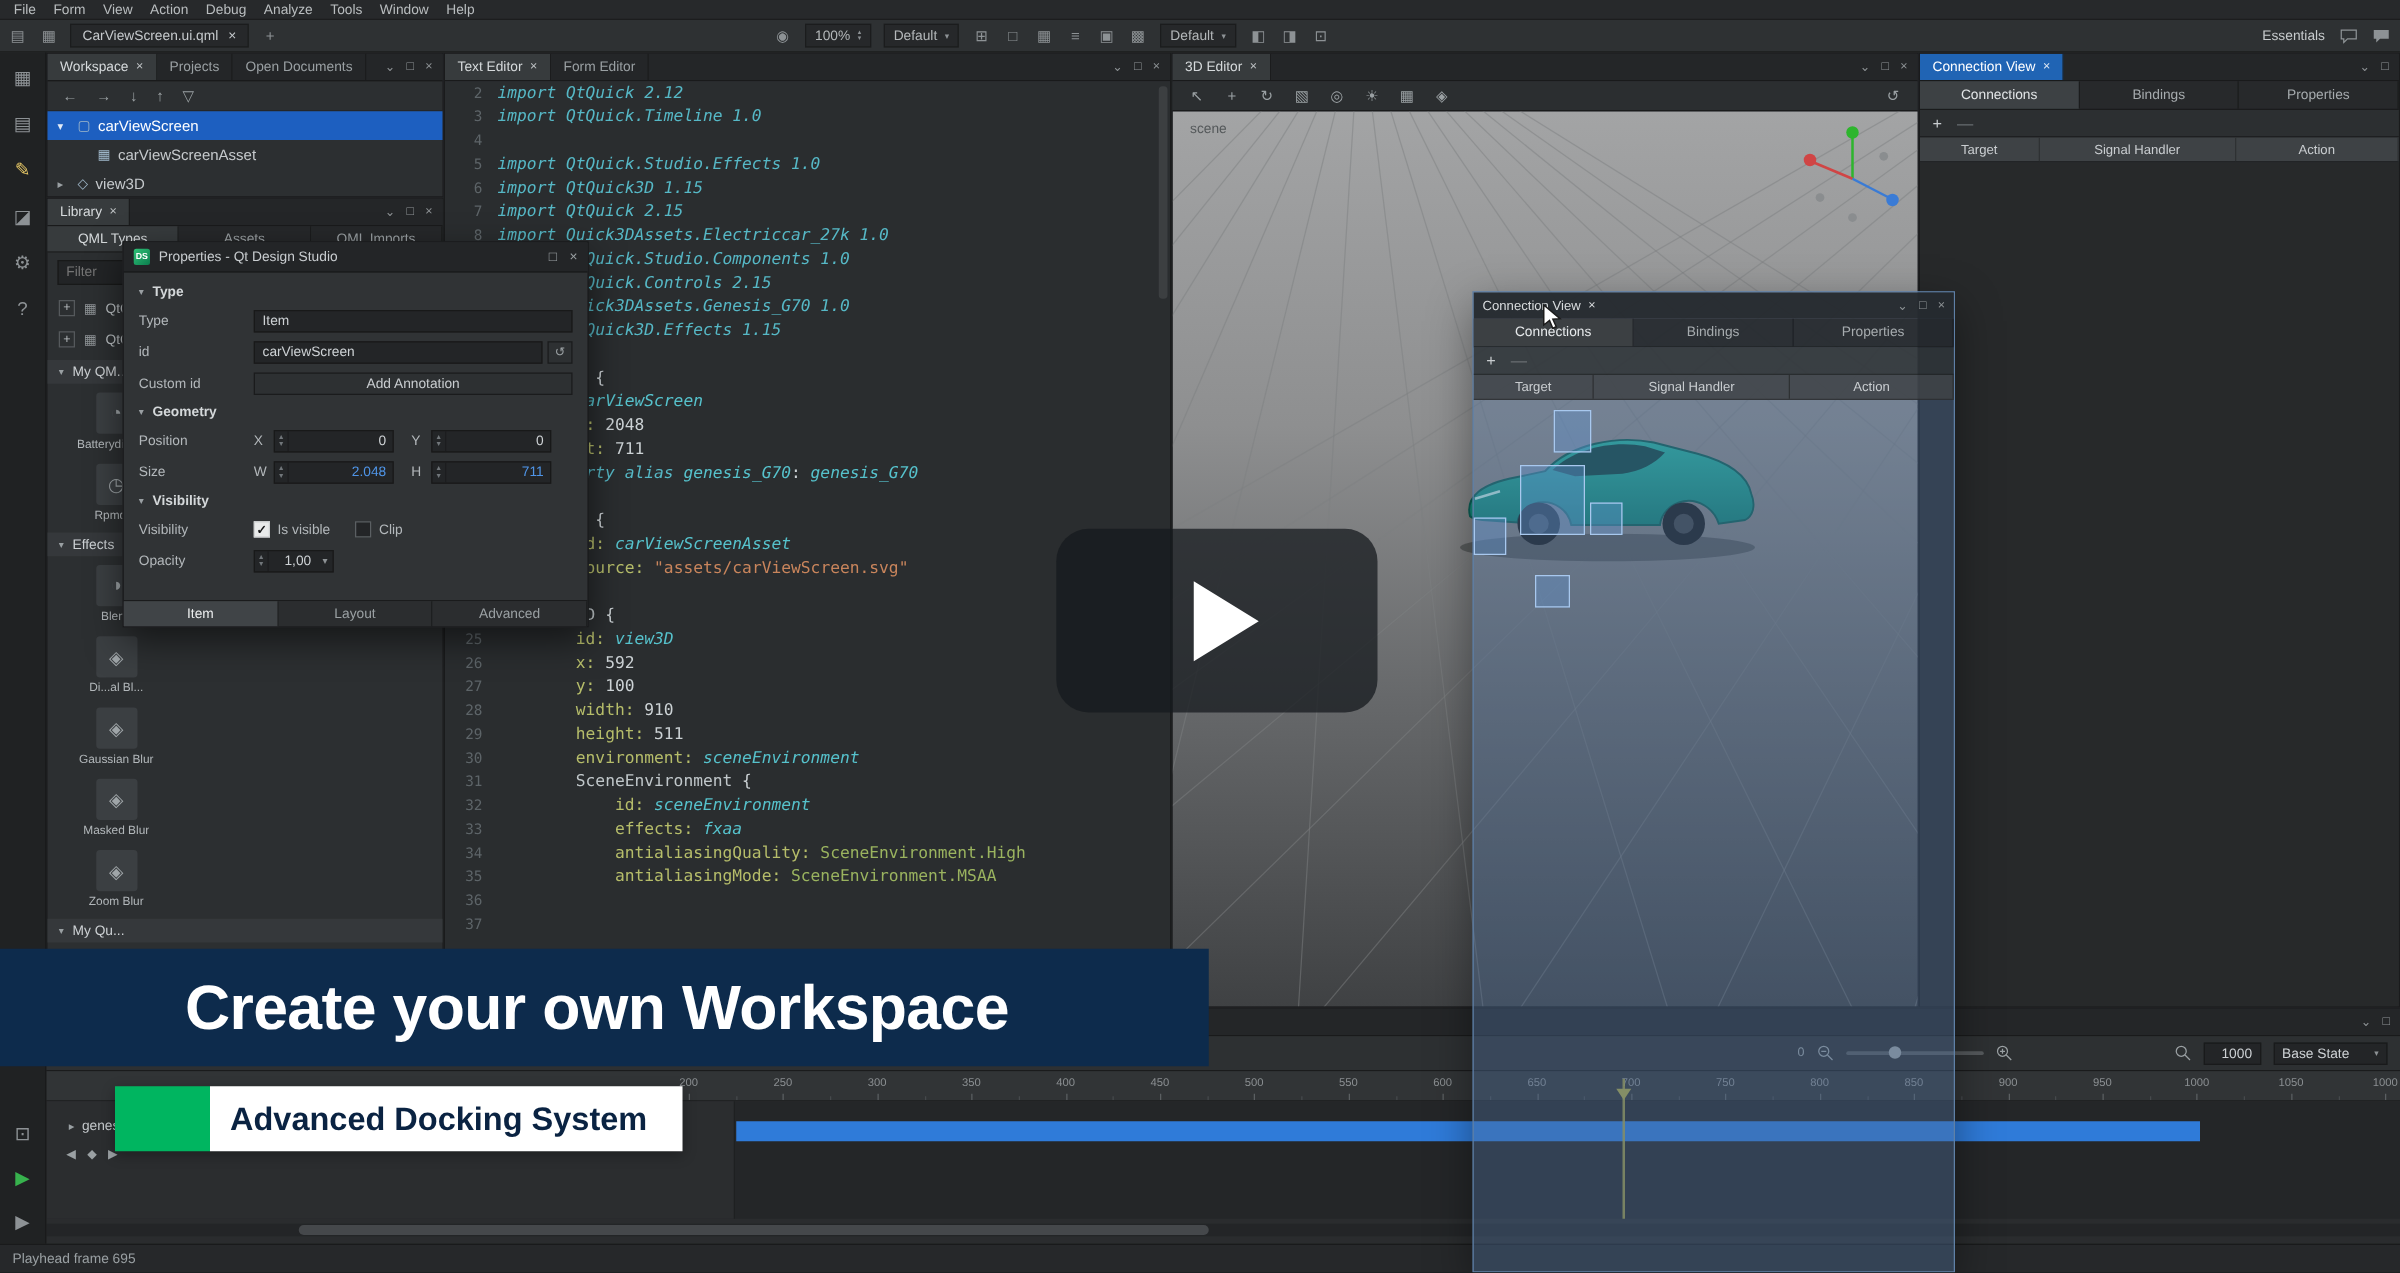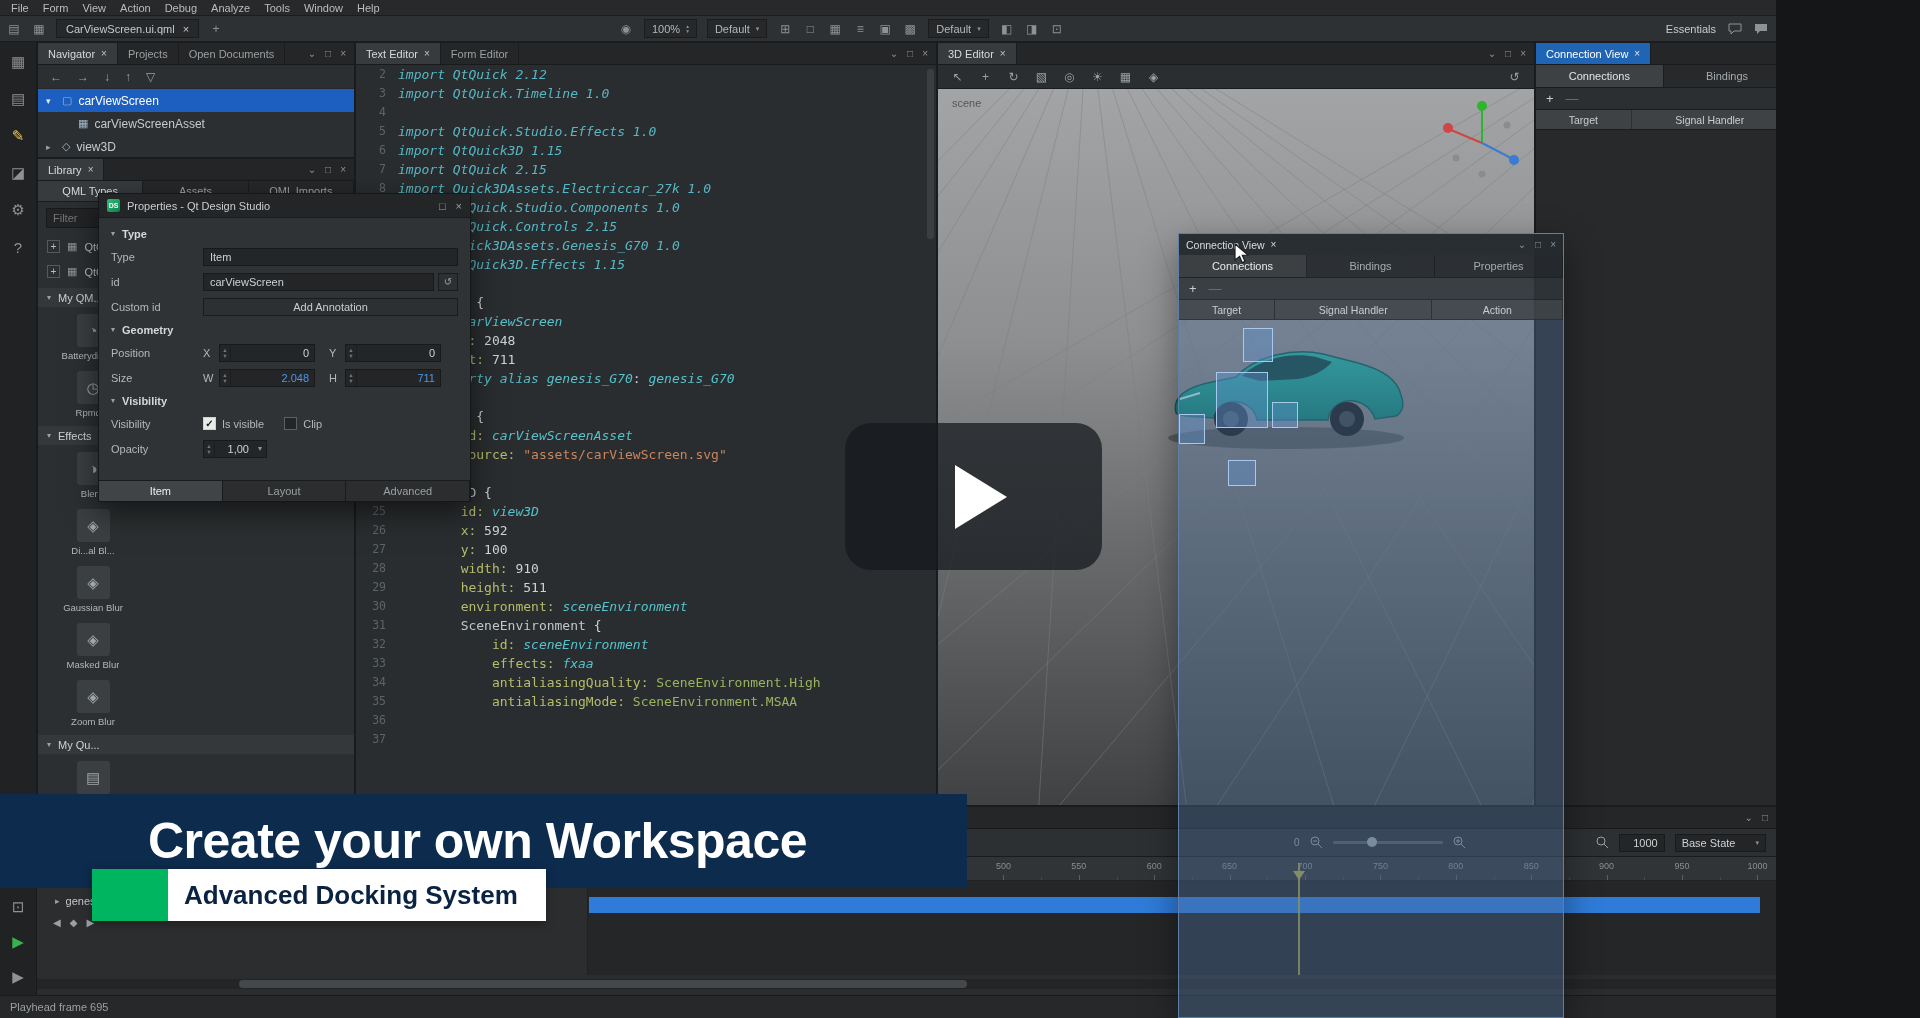--- a/index.html
+++ b/index.html
@@ -1,17 +1,17 @@
 <!DOCTYPE html>
 <html><head>
 <meta charset="utf-8">
 <style>
   *{box-sizing:border-box;margin:0;padding:0}
   html,body{background:#151617}
-  #root{position:relative;width:1776px;height:1018px;overflow:hidden;background:#2b2d2e;
+  #root{position:relative;width:1920px;height:1018px;overflow:hidden;background:#2b2d2e;
         font-family:"Liberation Sans",sans-serif;color:#c6cacd;-webkit-font-smoothing:antialiased}
 
   
   .menubar{position:absolute;left:0;top:0;right:0;height:16px;background:#27292b;border-bottom:1px solid #1c1d1e;
            display:flex;align-items:center;padding-left:4px;z-index:5}
   .menu-item{font-size:11px;color:#b9bdbf;padding:0 7px;line-height:16px}
   .toolbar{position:absolute;left:0;top:16px;right:0;height:26px;background:#2e3133;border-bottom:1px solid #1b1c1d;
            z-index:5;font-size:11px;color:#b4b8ba}
   .tb-left{position:absolute;left:6px;top:0;height:100%;display:flex;align-items:center;gap:9px}
   .tb-ico{width:16px;text-align:center;color:#8d9295;font-size:12px}
@@ -186,21 +186,21 @@
   .playhead-line{position:absolute;left:1261px;top:56px;width:2px;height:112px;background:rgba(170,165,70,.85);z-index:2}
   .ph-marker{position:absolute;left:1256px;top:64px;width:0;height:0;border-left:6px solid transparent;
              border-right:6px solid transparent;border-top:9px solid #aaa546;z-index:3}
   .tl-scroll{position:absolute;left:0;top:172px;right:0;height:10px;background:#232527}
   .tl-scroll .h{position:absolute;left:202px;top:1px;width:728px;height:8px;background:#45484b;border-radius:4px}
 
   .statusbar{position:absolute;left:0;bottom:0;right:0;height:23px;background:#26282a;border-top:1px solid #191a1b;
              display:flex;align-items:center;padding-left:10px;font-size:11px;color:#9aa0a3;z-index:6}
 
   
-  .headline{position:absolute;left:0;top:794px;width:967px;height:94px;background:#0d2b4c;z-index:45;display:flex;
+  .headline{position:absolute;left:0;top:759px;width:967px;height:94px;background:#0d2b4c;z-index:45;display:flex;
             align-items:center;padding-left:148px;color:#fff;font-size:50px;font-weight:600;letter-spacing:-.5px}
   .badge{position:absolute;left:92px;top:869px;height:52px;z-index:45;display:flex;box-shadow:0 3px 10px rgba(0,0,0,.3)}
   .badge .green{width:76px;background:#00b560}
   .badge .white{background:#fff;display:flex;align-items:center;padding:0 28px 0 16px;color:#0a2342;
                 font-size:26px;font-weight:700}
   .play{position:absolute;left:845px;top:423px;width:257px;height:147px;background:rgba(22,26,30,.74);
         border-radius:26px;z-index:50;display:flex;align-items:center;justify-content:center}
   .play .tri{width:0;height:0;border-left:52px solid #fff;border-top:32px solid transparent;
              border-bottom:32px solid transparent;margin-left:14px}
   .cursor{position:absolute;left:1233px;top:243px;z-index:60}
@@ -286,21 +286,21 @@
         <div class="rail-ico">⊡</div>
         <div class="rail-ico green">▶</div>
         <div class="rail-ico">▶</div>
       </div>
   </div>
 
   <div class="panel nav-panel">
     <div class="tabrow">
       <div id="nav-tabs" style="display:flex">
           <div class="tab sel">
-            <span>Navigator</span>
+            <span>Workspace</span>
             <span class="x">×</span>
           </div>
           <div class="tab">
             <span>Projects</span>
           </div>
           <div class="tab">
             <span>Open Documents</span>
           </div>
         </div>
       <div class="wicons">

